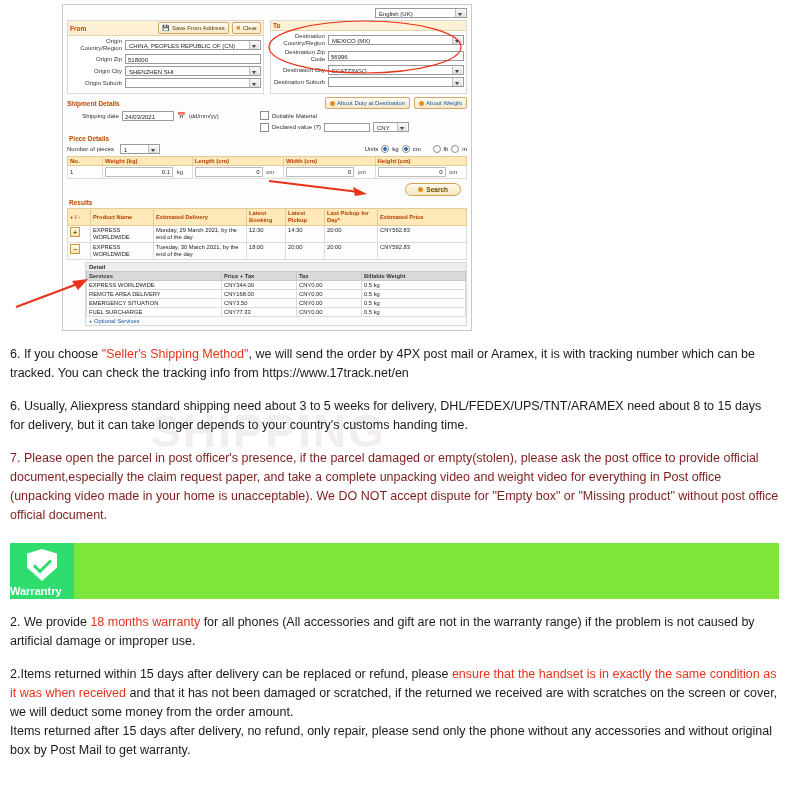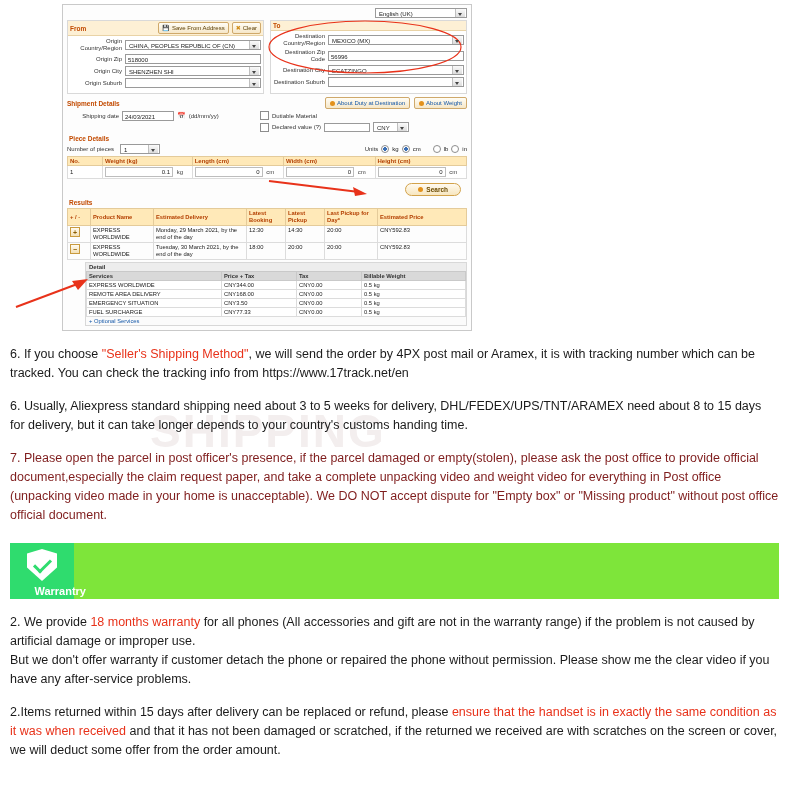--- a/index.html
+++ b/index.html
@@ -150,21 +150,21 @@
     background:#ffffff;
     clip-path:polygon(50% 0%, 100% 14%, 100% 58%, 50% 100%, 0% 58%, 0% 14%);
     position:relative;
   }
   .shield:after{
     content:"";position:absolute;left:7px;top:10px;width:14px;height:7px;
     border-left:3px solid #2fdc6e;border-bottom:3px solid #2fdc6e;
     transform:rotate(-45deg);
   }
   .warr-label{
-    position:absolute;bottom:2px;left:0;width:76px;text-align:right;
+    position:absolute;bottom:2px;left:0;width:76px;text-align:left;
     color:#fff;font-weight:bold;font-size:11px;
   }
   .wm{
     position:absolute;left:150px;top:400px;font-size:46px;color:#f3eeee;
     font-weight:bold;letter-spacing:2px;pointer-events:none;z-index:0;
   }
   .content{position:relative;z-index:1;}
 </style>
 </head>
 <body>
@@ -455,21 +455,21 @@
 
   <div class="warranty-band">
     <div class="shield-box">
       <div class="shield"></div>
       <div class="warr-label">Warrantry</div>
     </div>
   </div>
 
   <p class="txt">
     <span>2. We provide </span><span class="red">18 months warranty</span><span> for all phones (All accessories and gift are not in the warranty range) if the problem is not caused by artificial damage or improper use.</span><br>
-    <span>But we don't offer warranty if customer detach the phone or repaired the phone without permission. Please show me the clear video if you have any after-service problems.</span>
   </p>
 
   <p class="txt">
-    <span>2.Items returned within 15 days after delivery can be replaced or refund, please </span><span class="red">ensure that the handset is in exactly the same condition as it was when received</span><span> and that it has not been damaged or scratched, if the returned we received are with scratches on the screen or cover, we will deduct some offer from the order amount.</span><br>
+    <span>2.Items returned within 15 days after delivery can be replaced or refund, please </span><span class="red">ensure that the handset is in exactly the same condition as it was when received</span><span> and that it has not been damaged or scratched, if the returned we received are with scratches on the screen or cover, we will deduct some money from the order amount.</span><br>
+    <span>Items returned after 15 days after delivery, no refund, only repair, please send only the phone without any accessories and without original box by Post Mail to get warranty.</span>
   </p>
 
   </div>
 </div>
 
 </body></html>

